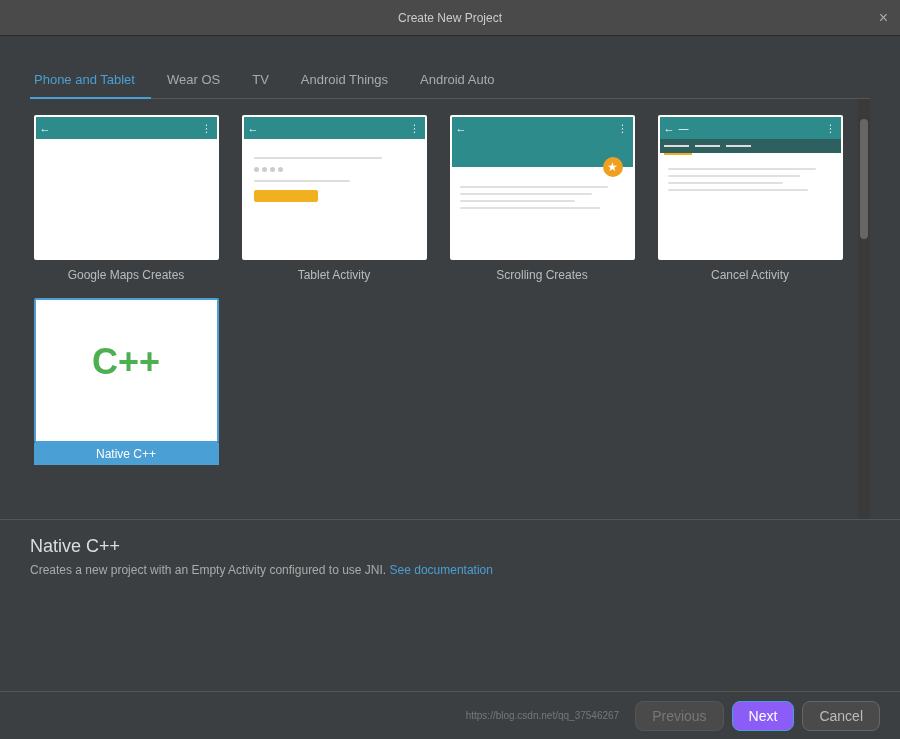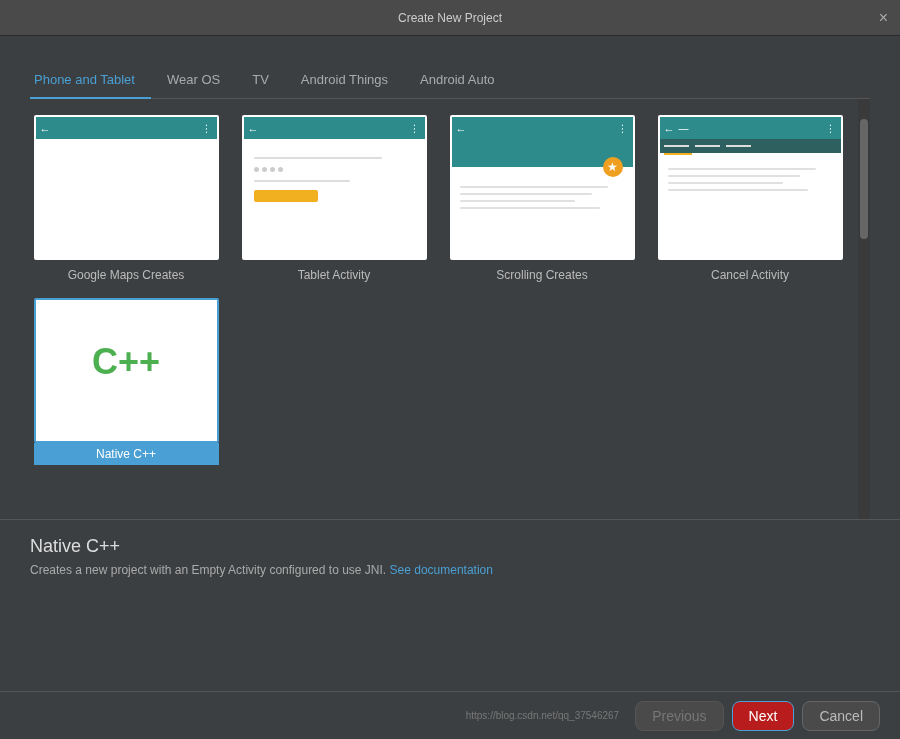--- a/index.html
+++ b/index.html
@@ -307,21 +307,21 @@
       font-size: 14px;
       border-radius: 8px;
       cursor: pointer;
       border: 1px solid #666;
     }
     .btn-default {
       background: #4a4a4a;
       color: #bbb;
     }
     .btn-primary {
-      background: #b91c1c;
+      background: #8b5cf6;
       color: white;
       border-color: #4a9fd4;
     }
     .btn-disabled {
       background: #4a4a4a;
       color: #777;
       border-color: #555;
     }
 
     .url-hint {

